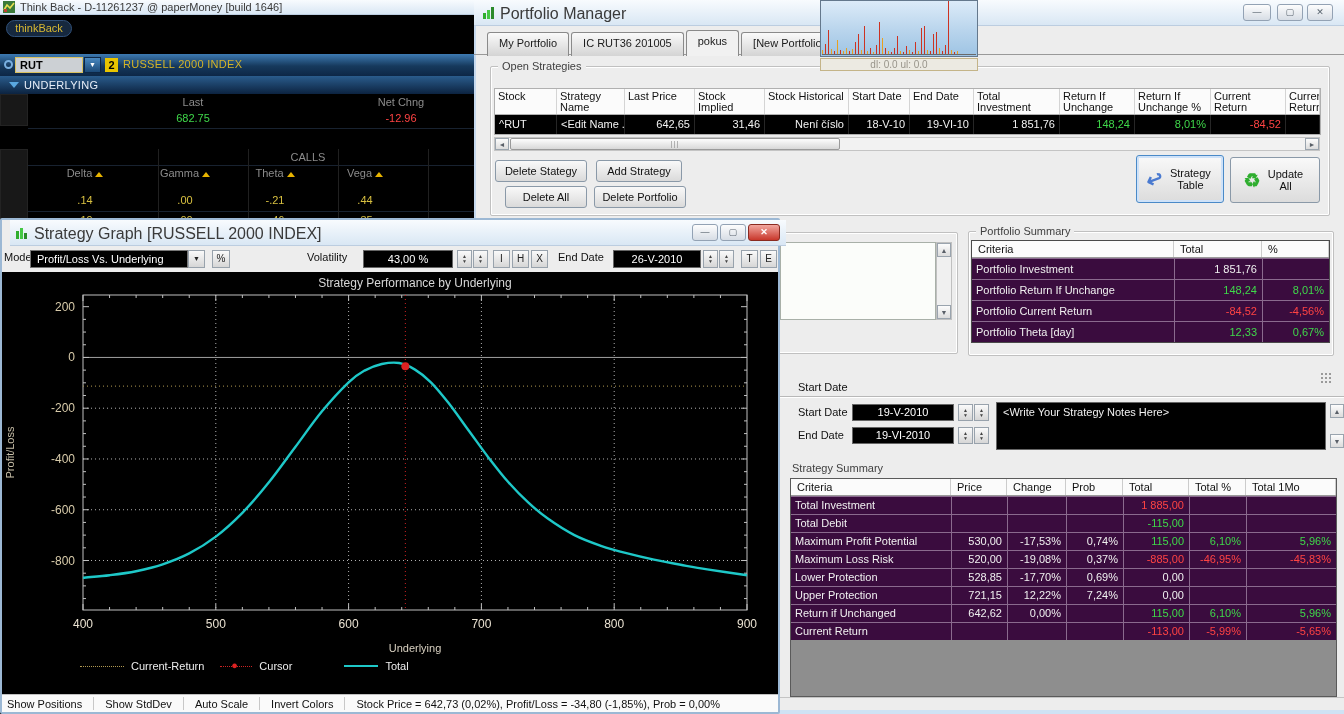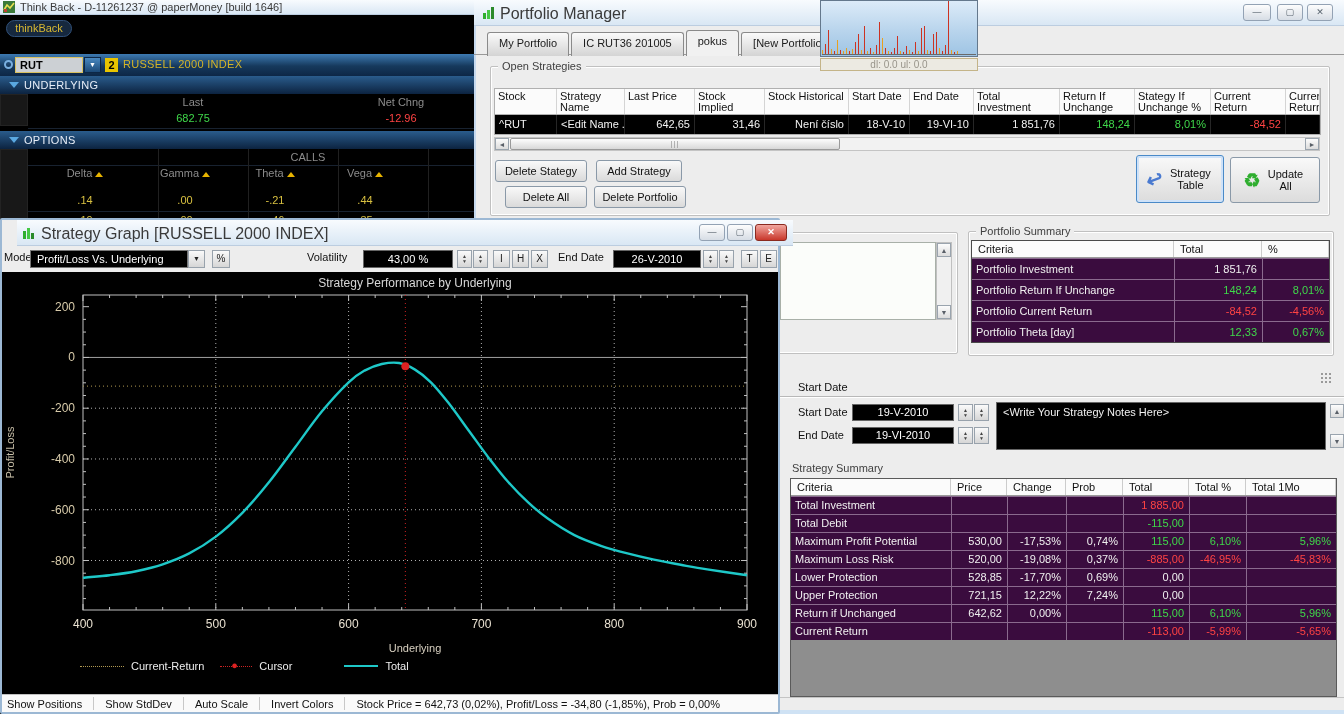--- a/index.html
+++ b/index.html
@@ -56,21 +56,21 @@
 .sum-c.g{color:#3fd84a}.sum-c.r{color:#ff4343}
 #ps-table{border:1px solid #4a4a4a;background:#3a0c3e}
 #ps-table .sum-r{height:21px}#ps-table .sum-lab,#ps-table .sum-c{line-height:20px}
 #ss-table{border:1px solid #5a5a5a;background:#8e8e8e}
 #ss-table .sum-r{height:18px}#ss-table .sum-lab,#ss-table .sum-c{line-height:17px}
 .blackfield{position:absolute;background:#000;border:1px solid #666;color:#fff;text-align:center}
 .spin{position:absolute;width:15px;height:17px;background:linear-gradient(#fafafa,#d6d6d6);border:1px solid #98a2ac;display:flex;flex-direction:column;align-items:center;justify-content:center;font-size:5px;line-height:5px;color:#444}
 .grip{position:absolute;width:13px;height:13px;background-image:radial-gradient(#9a9a9a 1px,transparent 1.2px);background-size:4px 4px}
 
 #win-sg{left:0;top:218px;width:780px;height:496px;background:#ededed;border:2px solid #9cb8d4;border-radius:2px}
-#sg-title{left:15px;top:0;width:776px;height:26px}
+#sg-title{left:8px;top:0;width:776px;height:26px}
 #sg-title .wtitle{position:absolute;left:24px;top:5px}
 #sg-toolbar{left:0;top:26px;width:776px;height:26px;background:#ededed}
 .tlabel{position:absolute;top:5px;font-size:11px;color:#111;white-space:nowrap}
 .sqbtn{position:absolute;top:4px;width:17px;height:18px;background:linear-gradient(#fafafa,#d6d6d6);border:1px solid #98a2ac;font-size:10px;text-align:center;line-height:16px;color:#222}
 #sg-chart{left:0;top:52px;width:776px;height:422px;background:#000}
 #sg-chart svg text{font-family:"Liberation Sans",sans-serif}
 #sg-legend{position:absolute;left:78px;top:388px;display:flex;align-items:center;color:#ececec}
 .leg-item{display:flex;align-items:center;gap:7px}
 .leg-text{font-size:11px;white-space:nowrap}
 #sg-status{left:0;top:474px;width:776px;height:18px;background:#fafafa;border-top:1px solid #c0c0c0;display:flex;align-items:center}
@@ -108,24 +108,20 @@
       <div class="tb-sechdr" style="top:61px">
         <span class="tri-dn"></span>
         <span>UNDERLYING</span>
       </div>
       <div class="gut" style="top:79px;height:32px"></div>
       <div class="cellr hdrtxt" style="left:128px;top:81px;width:130px">Last</div>
       <div class="cellr hdrtxt" style="left:336px;top:81px;width:130px">Net Chng</div>
       <div class="cellr grn" style="left:128px;top:97px;width:130px">682.75</div>
       <div class="cellr red" style="left:336px;top:97px;width:130px">-12.96</div>
       <div class="hline" style="left:28px;top:113px;width:446px"></div>
-      <div class="tb-sechdr" style="top:116px">
-        <span class="tri-dn"></span>
-        <span>OPTIONS</span>
-      </div>
       <div class="gut" style="top:134px;height:73px"></div>
       <div class="cellr hdrtxt" style="left:158px;top:136px;width:300px;text-align:center">CALLS</div>
       <div class="hline" style="left:28px;top:150px;width:446px"></div>
       <div class="cellr hdrtxt" style="left:30px;top:152px;width:110px"><span>Delta</span><span class="sort"></span></div>
       <div class="cellr hdrtxt" style="left:140px;top:152px;width:90px"><span>Gamma</span><span class="sort"></span></div>
       <div class="cellr hdrtxt" style="left:230px;top:152px;width:90px"><span>Theta</span><span class="sort"></span></div>
       <div class="cellr hdrtxt" style="left:320px;top:152px;width:90px"><span>Vega</span><span class="sort"></span></div>
       <div class="cellr ylw" style="left:30px;top:179px;width:110px">.14</div>
       <div class="cellr ylw" style="left:140px;top:179px;width:90px">.00</div>
       <div class="cellr ylw" style="left:230px;top:179px;width:90px">-.21</div>
@@ -169,21 +165,21 @@
         <div class="pm-thead">
           <div class="pm-th" style="width: 62px;">Stock</div>
           <div class="pm-th" style="width: 68px;">Strategy Name</div>
           <div class="pm-th" style="width: 70px;">Last Price</div>
           <div class="pm-th" style="width: 70px;">Stock Implied Volatility</div>
           <div class="pm-th" style="width: 84px;">Stock Historical</div>
           <div class="pm-th" style="width: 61px;">Start Date</div>
           <div class="pm-th" style="width: 64px;">End Date</div>
           <div class="pm-th" style="width: 86px;">Total Investment</div>
           <div class="pm-th" style="width: 75px;">Return If Unchange</div>
-          <div class="pm-th" style="width: 76px;">Stategy If Unchange %</div>
+          <div class="pm-th" style="width: 76px;">Return If Unchange %</div>
           <div class="pm-th" style="width: 75px;">Current Return</div>
           <div class="pm-th" style="width: 34px;">Current Return %</div>
         </div>
         <div class="pm-trow">
           <div class="pm-td w" style="width: 62px; text-align: left;">^RUT</div>
           <div class="pm-td w" style="width: 68px; text-align: left;">&lt;Edit Name ...</div>
           <div class="pm-td w" style="width: 70px; text-align: right;">642,65</div>
           <div class="pm-td w" style="width: 70px; text-align: right;">31,46</div>
           <div class="pm-td w" style="width: 84px; text-align: right;">Není číslo</div>
           <div class="pm-td w" style="width: 61px; text-align: right;">18-V-10</div>

